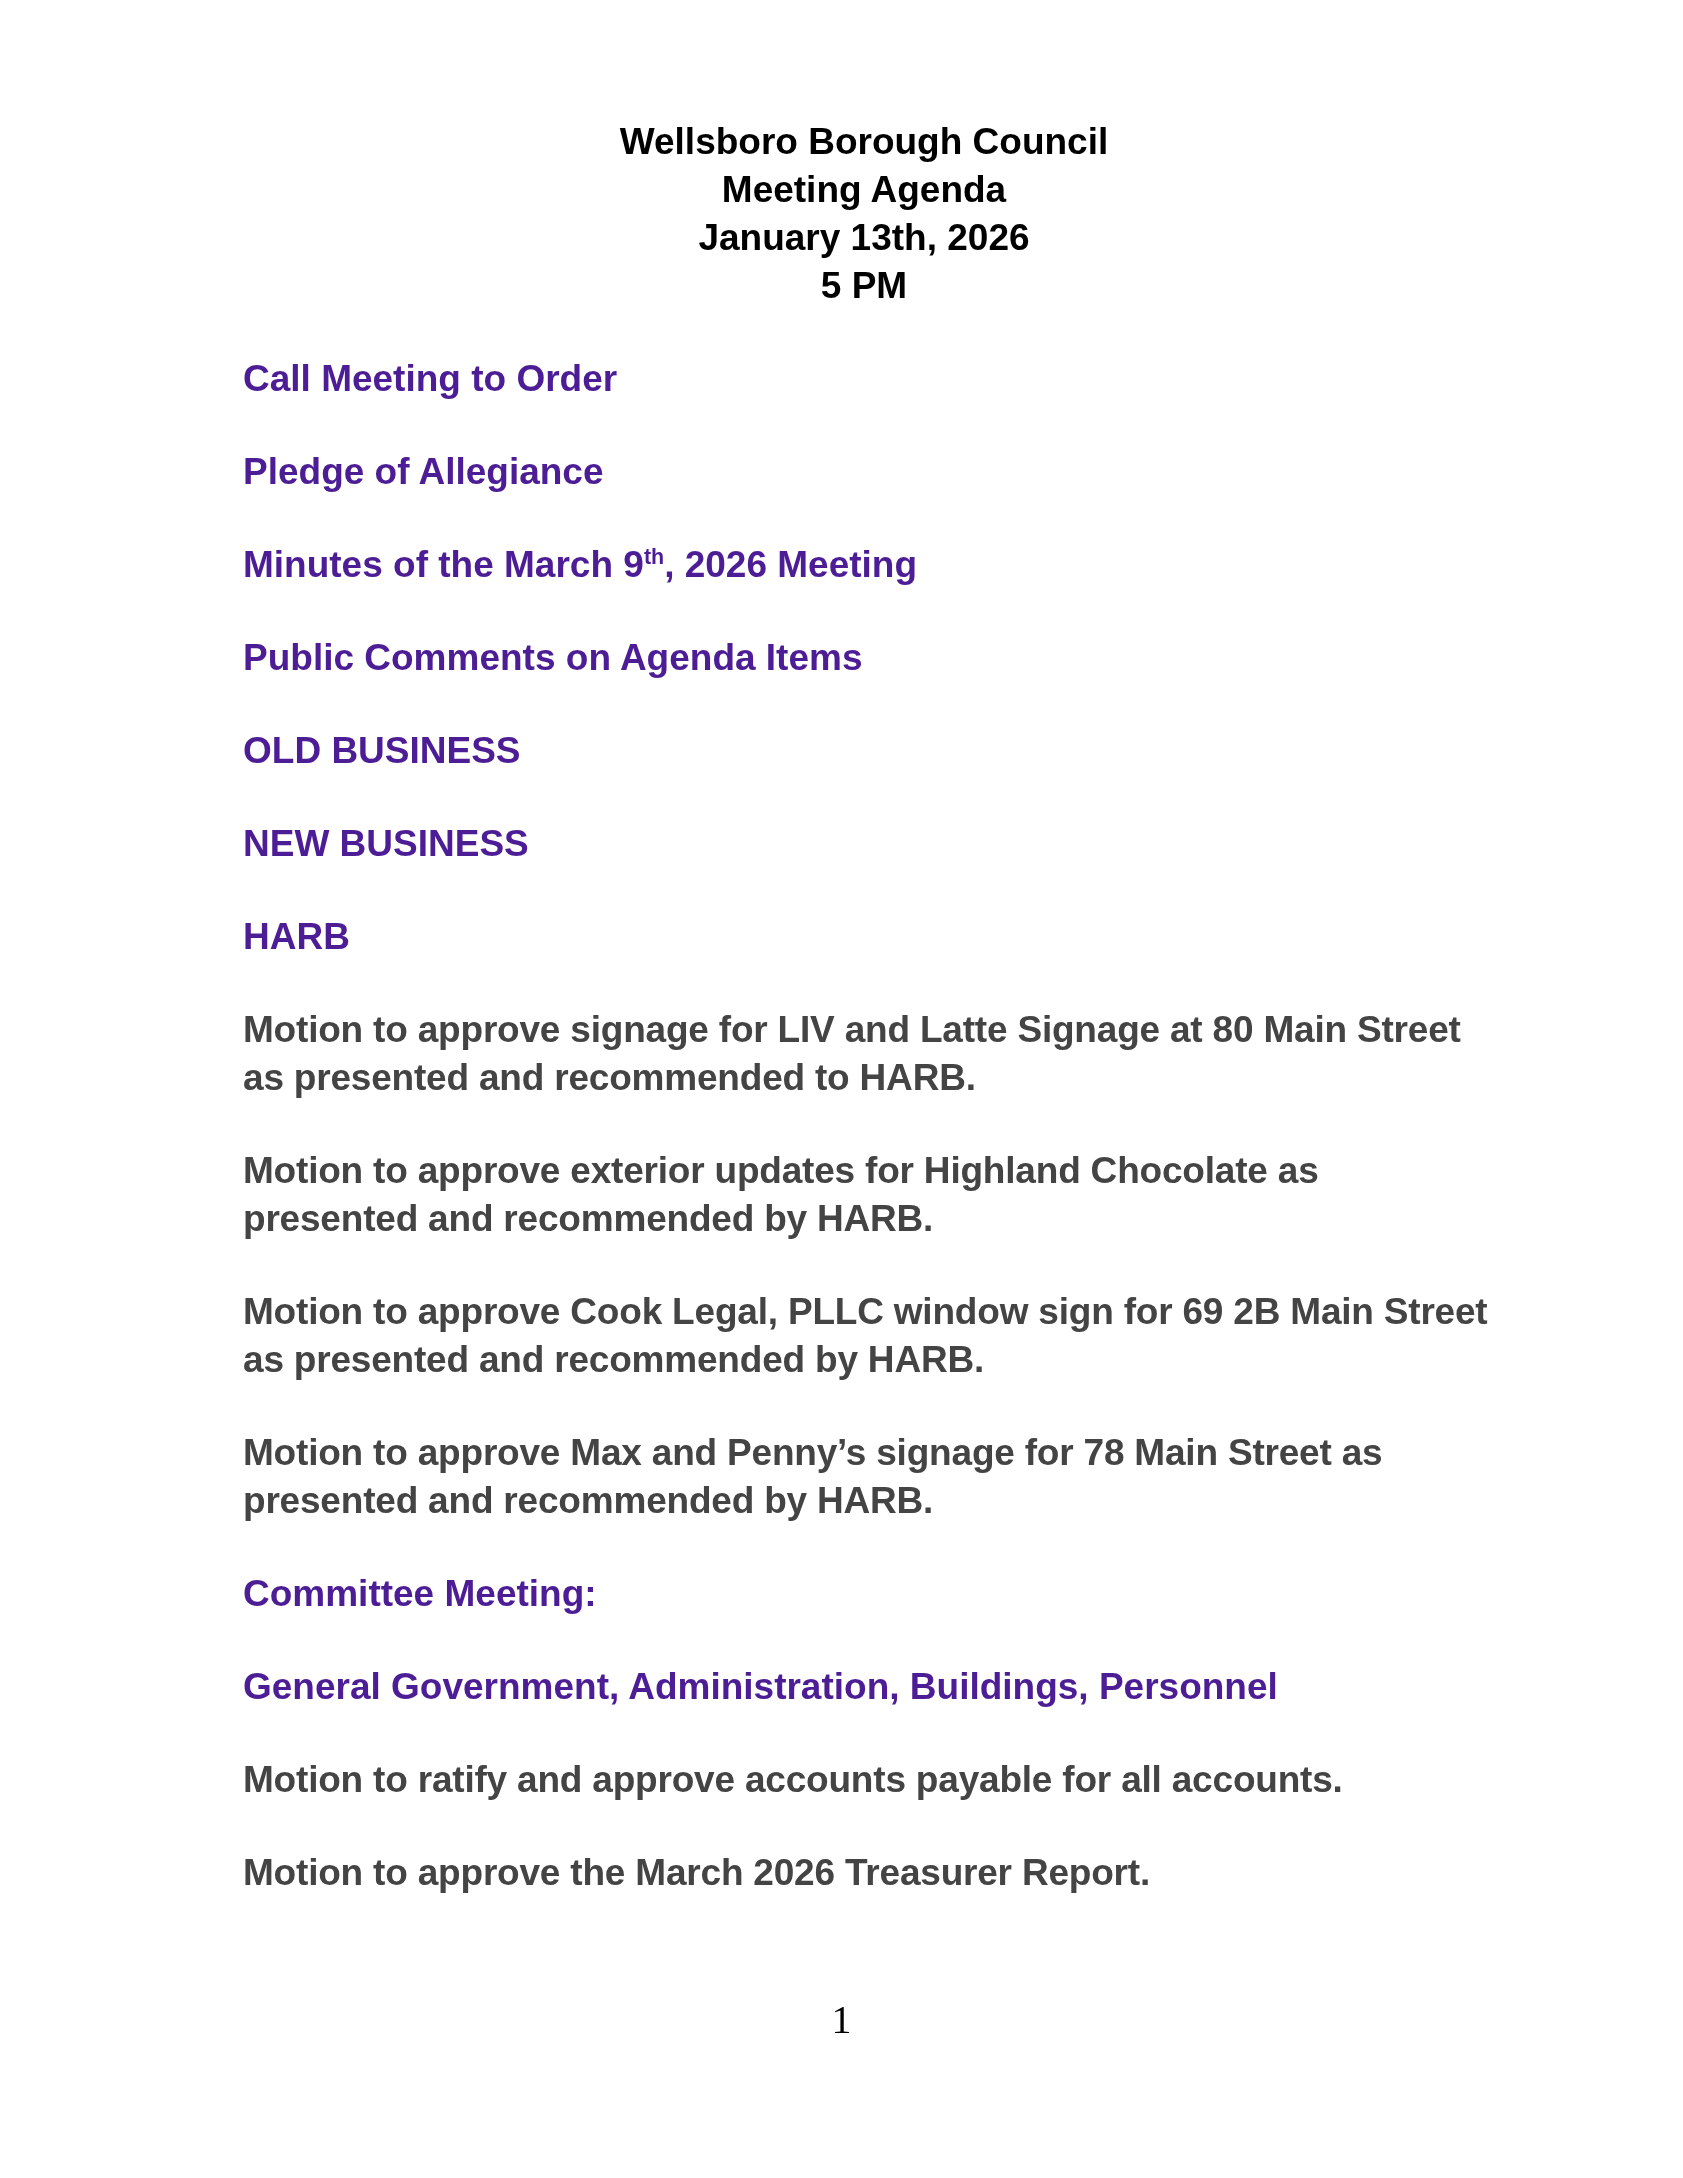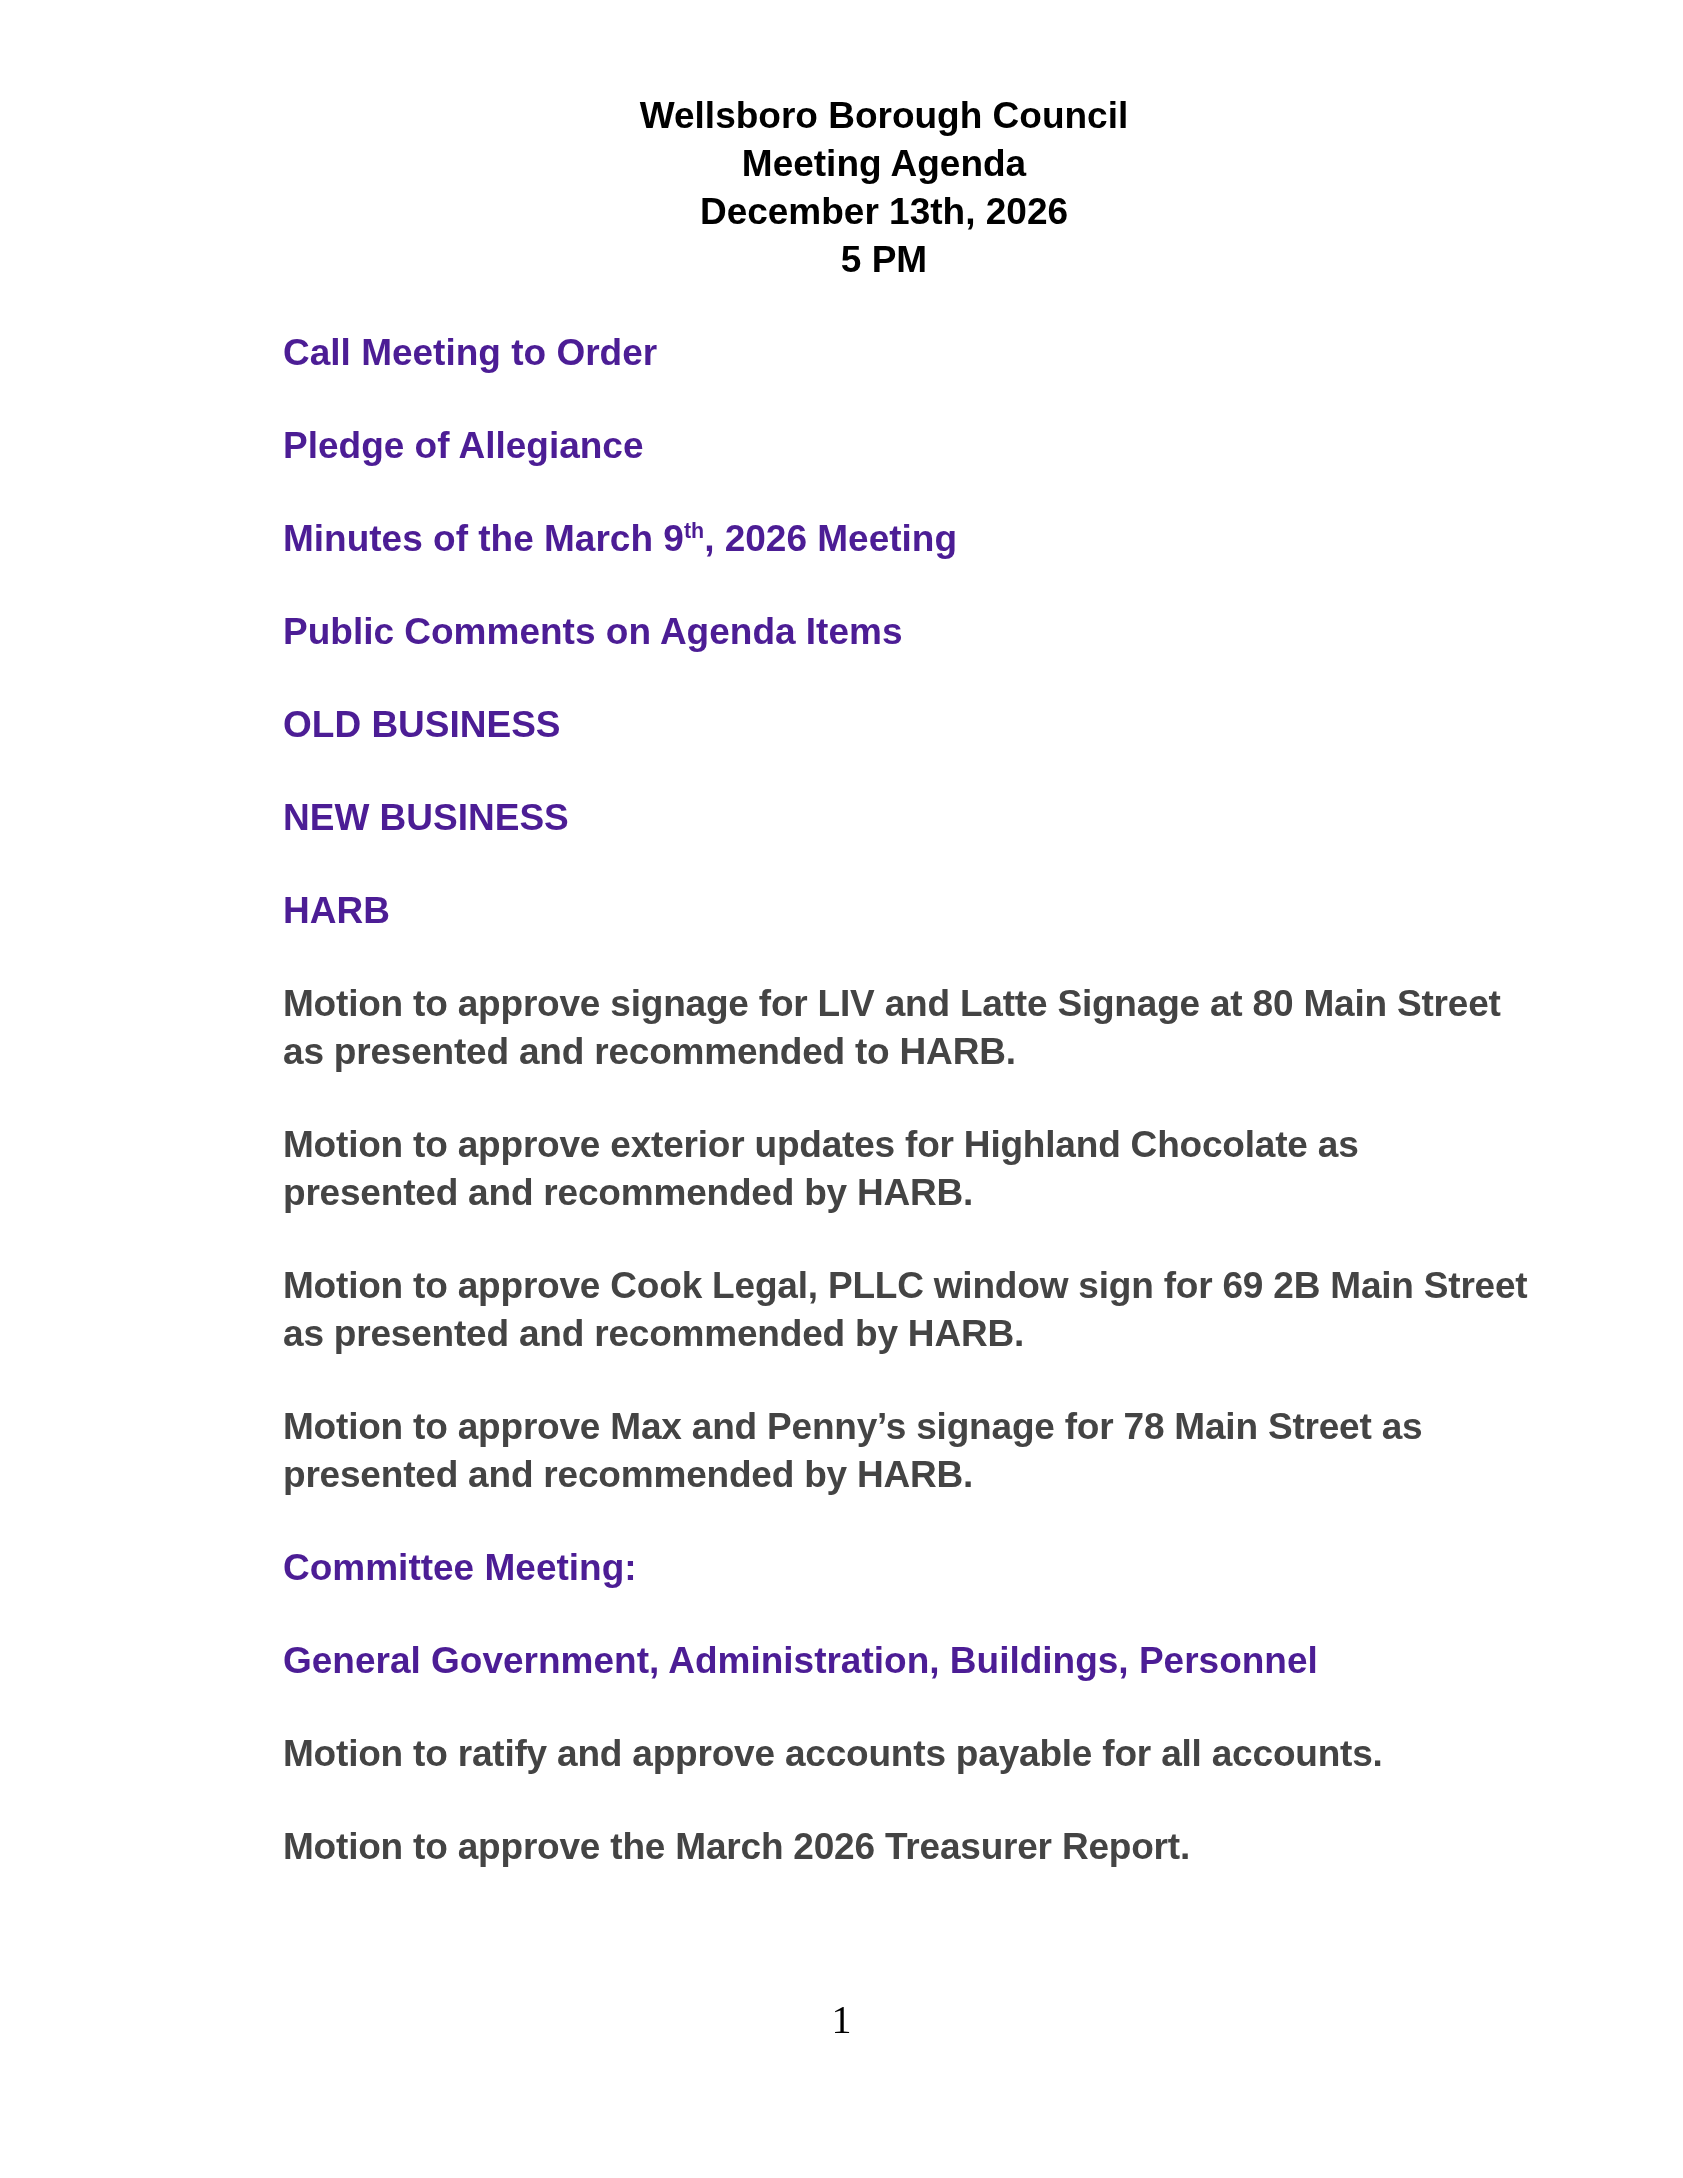--- a/index.html
+++ b/index.html
@@ -12,22 +12,21 @@
     width: 1683px;
     height: 2178px;
     background: #ffffff;
     overflow: hidden;
     font-family: "Liberation Sans", sans-serif;
     font-size: 37px;
     line-height: 48px;
     color: #000000;
   }
   .doc-body {
-    padding: 92px 198px 0 243px;
-    margin-left: 40px;
+    padding: 118px 198px 0 243px;
   }
   .block {
     margin: 0 0 45px 0;
   }
   .title-block {
     text-align: center;
     font-weight: 700;
     color: #000000;
   }
   .title-line {
@@ -65,21 +64,21 @@
 </style>
 </head>
 <body>
 
 <div class="page">
   <div class="doc-body">
 
     <div class="block title-block">
       <div class="title-line">Wellsboro Borough Council</div>
       <div class="title-line">Meeting Agenda</div>
-      <div class="title-line">December 13th, 2026</div>
+      <div class="title-line">January 13th, 2026</div>
       <div class="title-line">5 PM</div>
     </div>
 
     <div class="block heading">Call Meeting to Order</div>
 
     <div class="block heading">Pledge of Allegiance</div>
 
     <div class="block heading"><span>Minutes of the March 9</span><sup class="ordinal">th</sup><span>, 2026 Meeting</span></div>
 
     <div class="block heading">Public Comments on Agenda Items</div>

